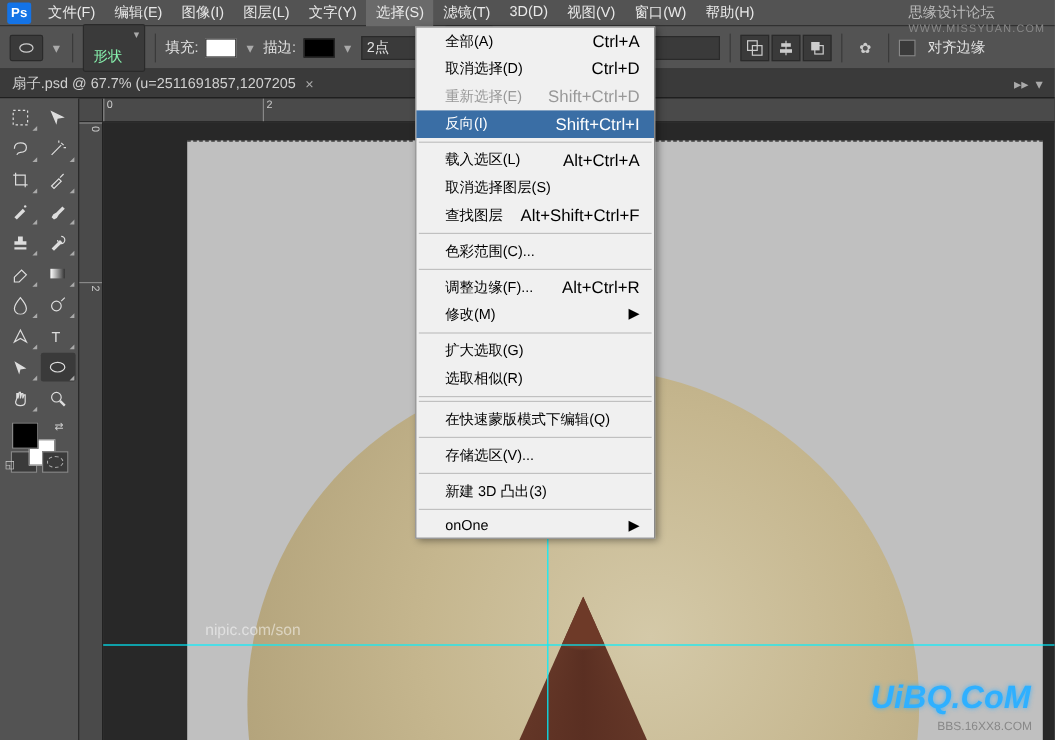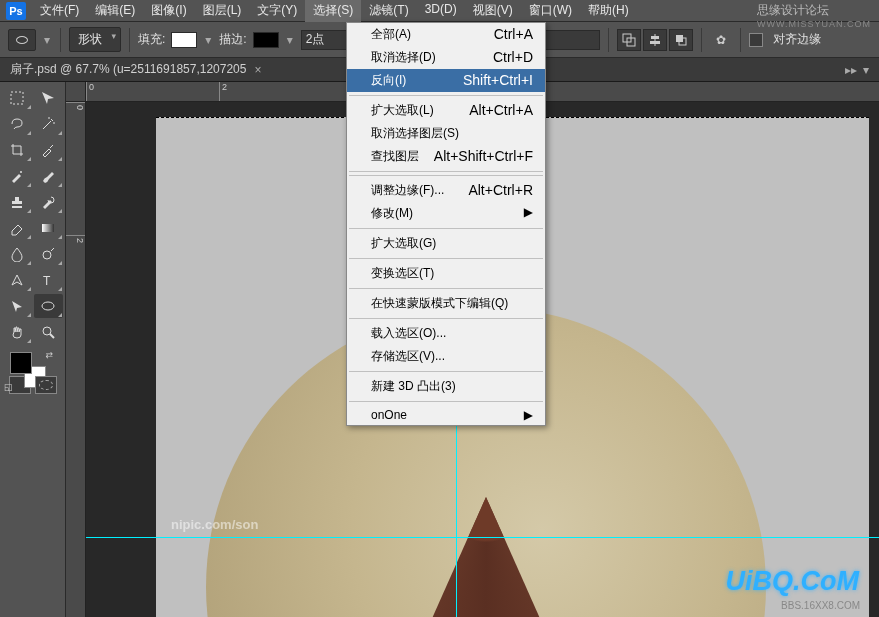--- a/index.html
+++ b/index.html
@@ -12,21 +12,21 @@
 .menu-item.open { background: #6a6a6a; }
 .watermark-top { position: absolute; right: 8px; top: 2px; color: #bbb; font-size: 11px; }
 .watermark-top .sub { font-size: 9px; letter-spacing: 1px; display: block; color: #888; }
 
 
 .optionsbar { background: #535353; height: 36px; display: flex; align-items: center; gap: 6px; padding: 0 8px; border-bottom: 1px solid #2a2a2a; }
 .tool-preset { width: 28px; height: 22px; background: #3a3a3a; border: 1px solid #2a2a2a; border-radius: 2px; display: flex; align-items: center; justify-content: center; }
 .tool-preset .ellipse { width: 12px; height: 8px; border: 1px solid #ccc; border-radius: 50%; }
 .drop { width: 10px; height: 20px; display: flex; align-items: center; justify-content: center; color: #aaa; }
 .sep { width: 1px; height: 24px; background: #3a3a3a; margin: 0 2px; }
-.opt-select { background: #3a3a3a; color: #e5e5e5; padding: 3px 18px 3px 8px; border: 1px solid #2a2a2a; border-radius: 2px; position: relative; text-align: right; }
+.opt-select { background: #3a3a3a; color: #86efac; padding: 18px 18px 3px 8px; border: 1px solid #2a2a2a; border-radius: 2px; position: relative; text-align: right; }
 .opt-select::after { content: "▾"; position: absolute; right: 4px; top: 3px; color: #aaa; font-size: 9px; }
 .opt-label { color: #e0e0e0; }
 .swatch { width: 26px; height: 16px; border: 1px solid #2a2a2a; display: inline-block; vertical-align: middle; }
 .swatch.white { background: #fff; }
 .swatch.black { background: #000; }
 .opt-input { background: #3a3a3a; color: #e0e0e0; border: 1px solid #2a2a2a; padding: 2px 4px; width: 64px; }
 .path-ops { display: flex; gap: 2px; }
 .path-btn { width: 24px; height: 22px; background: #3a3a3a; border: 1px solid #2a2a2a; display: flex; align-items: center; justify-content: center; }
 .path-btn svg { width: 14px; height: 14px; }
 .gear-btn { width: 22px; height: 22px; display: flex; align-items: center; justify-content: center; color: #ccc; }
@@ -65,21 +65,21 @@
 .ruler-corner { position: absolute; top: 0; left: 0; width: 20px; height: 20px; background: #4a4a4a; border-right: 1px solid #222; border-bottom: 1px solid #222; }
 .tick { font-size: 9px; color: #ccc; padding-left: 2px; border-left: 1px solid #888; width: 133px; }
 .ruler-v .tick { border-left: none; border-top: 1px solid #888; height: 133px; width: auto; writing-mode: vertical-rl; padding-top: 2px; padding-left: 0; }
 .graypad { position: absolute; left: 90px; top: 35px; right: 10px; bottom: -20px; background: #c0c0c0; }
 .fan { position: absolute; left: 140px; top: 225px; width: 560px; height: 400px; overflow: hidden; }
 .fan-paper { position: absolute; width: 560px; height: 560px; left: 0; top: 0; border-radius: 50%; background: radial-gradient(circle at 60% 40%, #d4c9a8, #c5b68e 40%, #b0a078 80%); }
 .fan-handle { position: absolute; left: 200px; top: 190px; width: 160px; height: 200px; background: radial-gradient(circle at top, #6e3a28 20%, transparent 21%), conic-gradient(from 180deg at 50% 0%, #5a2f22, #7e4a35, #5a2f22, #7e4a35, #5a2f22); clip-path: polygon(50% 0%, 100% 90%, 50% 100%, 0% 90%); }
 .marquee { position: absolute; left: 90px; top: 35px; right: 10px; height: 500px; border-top: 1px dashed #000; }
 .guide-h { position: absolute; left: 20px; right: 0; height: 1px; background: #00f0ff; top: 455px; }
 .guide-v { position: absolute; top: 20px; bottom: 0; width: 1px; background: #00f0ff; left: 390px; }
-.wm-nipic { position: absolute; left: 105px; top: 435px; color: rgba(255,255,255,0.5); font-size: 13px; font-weight: bold; }
+.wm-nipic { position: absolute; left: 105px; top: 435px; color: rgba(255,255,255,0.5); font-size: 13px; }
 .wm-uibq { position: absolute; right: 20px; bottom: 20px; color: #2fb0ff; font-size: 27px; font-weight: bold; font-style: italic; text-shadow: 0 0 4px rgba(47,176,255,0.8); }
 .wm-bbs { position: absolute; right: 19px; bottom: 6px; color: #888; font-size: 10px; }
 
 
 .dropdown { position: absolute; left: 346px; top: 22px; width: 200px; background: #f0f0f0; border: 1px solid #888; box-shadow: 2px 2px 6px rgba(0,0,0,0.4); z-index: 100; }
 .dd-item { display: flex; justify-content: space-between; padding: 3px 12px 3px 24px; color: #000; font-size: 12px; cursor: pointer; }
 .dd-item.disabled { color: #989898; }
 .dd-item.highlight { background: #3a6ea5; color: #fff; }
 .dd-item .sc { font-size: 14px; }
 .dd-item .arrow { color: #000; }
@@ -341,62 +341,66 @@
 
 <div class="dropdown" id="dropdown">
     <div class="dd-item">
       <span>全部(A)</span>
       <span class="sc">Ctrl+A</span>
     </div>
     <div class="dd-item">
       <span>取消选择(D)</span>
       <span class="sc">Ctrl+D</span>
     </div>
+    <div class="dd-item disabled">
+      <span>重新选择(E)</span>
+      <span class="sc">Shift+Ctrl+D</span>
+    </div>
     <div class="dd-item highlight">
       <span>反向(I)</span>
       <span class="sc">Shift+Ctrl+I</span>
     </div>
     <div class="dd-sep"></div>
     <div class="dd-item">
-      <span>扩大选取(L)</span>
+      <span>载入选区(L)</span>
       <span class="sc">Alt+Ctrl+A</span>
     </div>
     <div class="dd-item">
       <span>取消选择图层(S)</span>
     </div>
     <div class="dd-item">
       <span>查找图层</span>
       <span class="sc">Alt+Shift+Ctrl+F</span>
     </div>
     <div class="dd-sep"></div>
+    <div class="dd-item">
+      <span>色彩范围(C)...</span>
+    </div>
     <div class="dd-sep"></div>
     <div class="dd-item">
       <span>调整边缘(F)...</span>
       <span class="sc">Alt+Ctrl+R</span>
     </div>
     <div class="dd-item">
       <span>修改(M)</span>
       <span class="arrow">▶</span>
     </div>
     <div class="dd-sep"></div>
     <div class="dd-item">
       <span>扩大选取(G)</span>
     </div>
-    <div class="dd-sep"></div>
-    <div class="dd-item">
-      <span>变换选区(T)</span>
-    </div>
+    <div class="dd-item">
+      <span>选取相似(R)</span>
+    </div>
+    <div class="dd-sep"></div>
     <div class="dd-sep"></div>
     <div class="dd-item">
       <span>在快速蒙版模式下编辑(Q)</span>
     </div>
     <div class="dd-sep"></div>
-    <div class="dd-item">
-      <span>载入选区(O)...</span>
-    </div>
     <div class="dd-item">
       <span>存储选区(V)...</span>
     </div>
     <div class="dd-sep"></div>
     <div class="dd-item">
       <span>新建 3D 凸出(3)</span>
     </div>
     <div class="dd-sep"></div>
     <div class="dd-item">
       <span>onOne</span>

